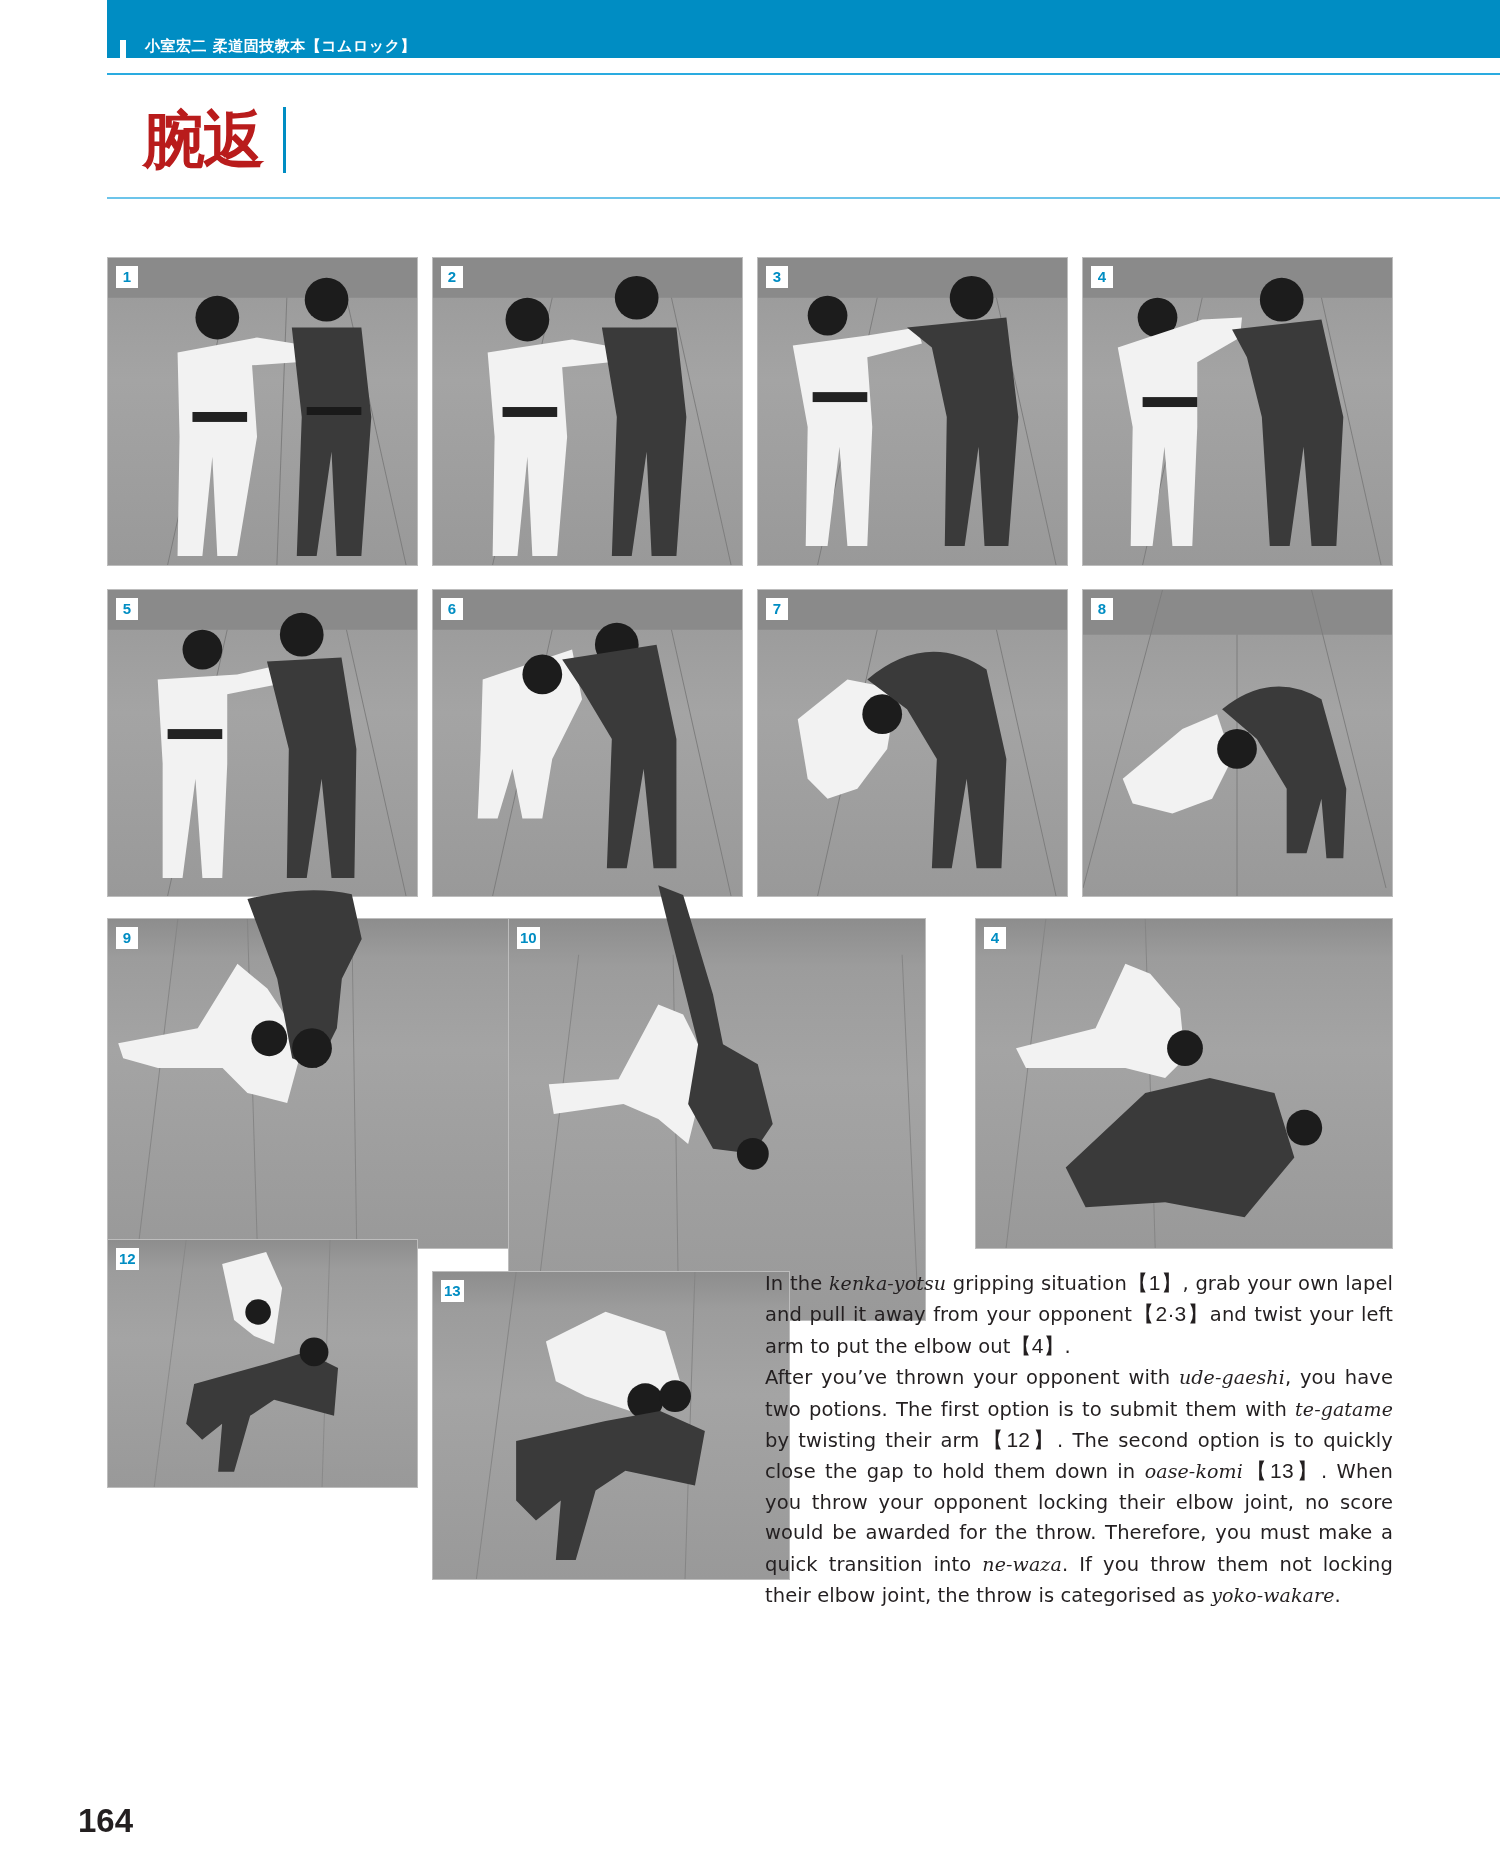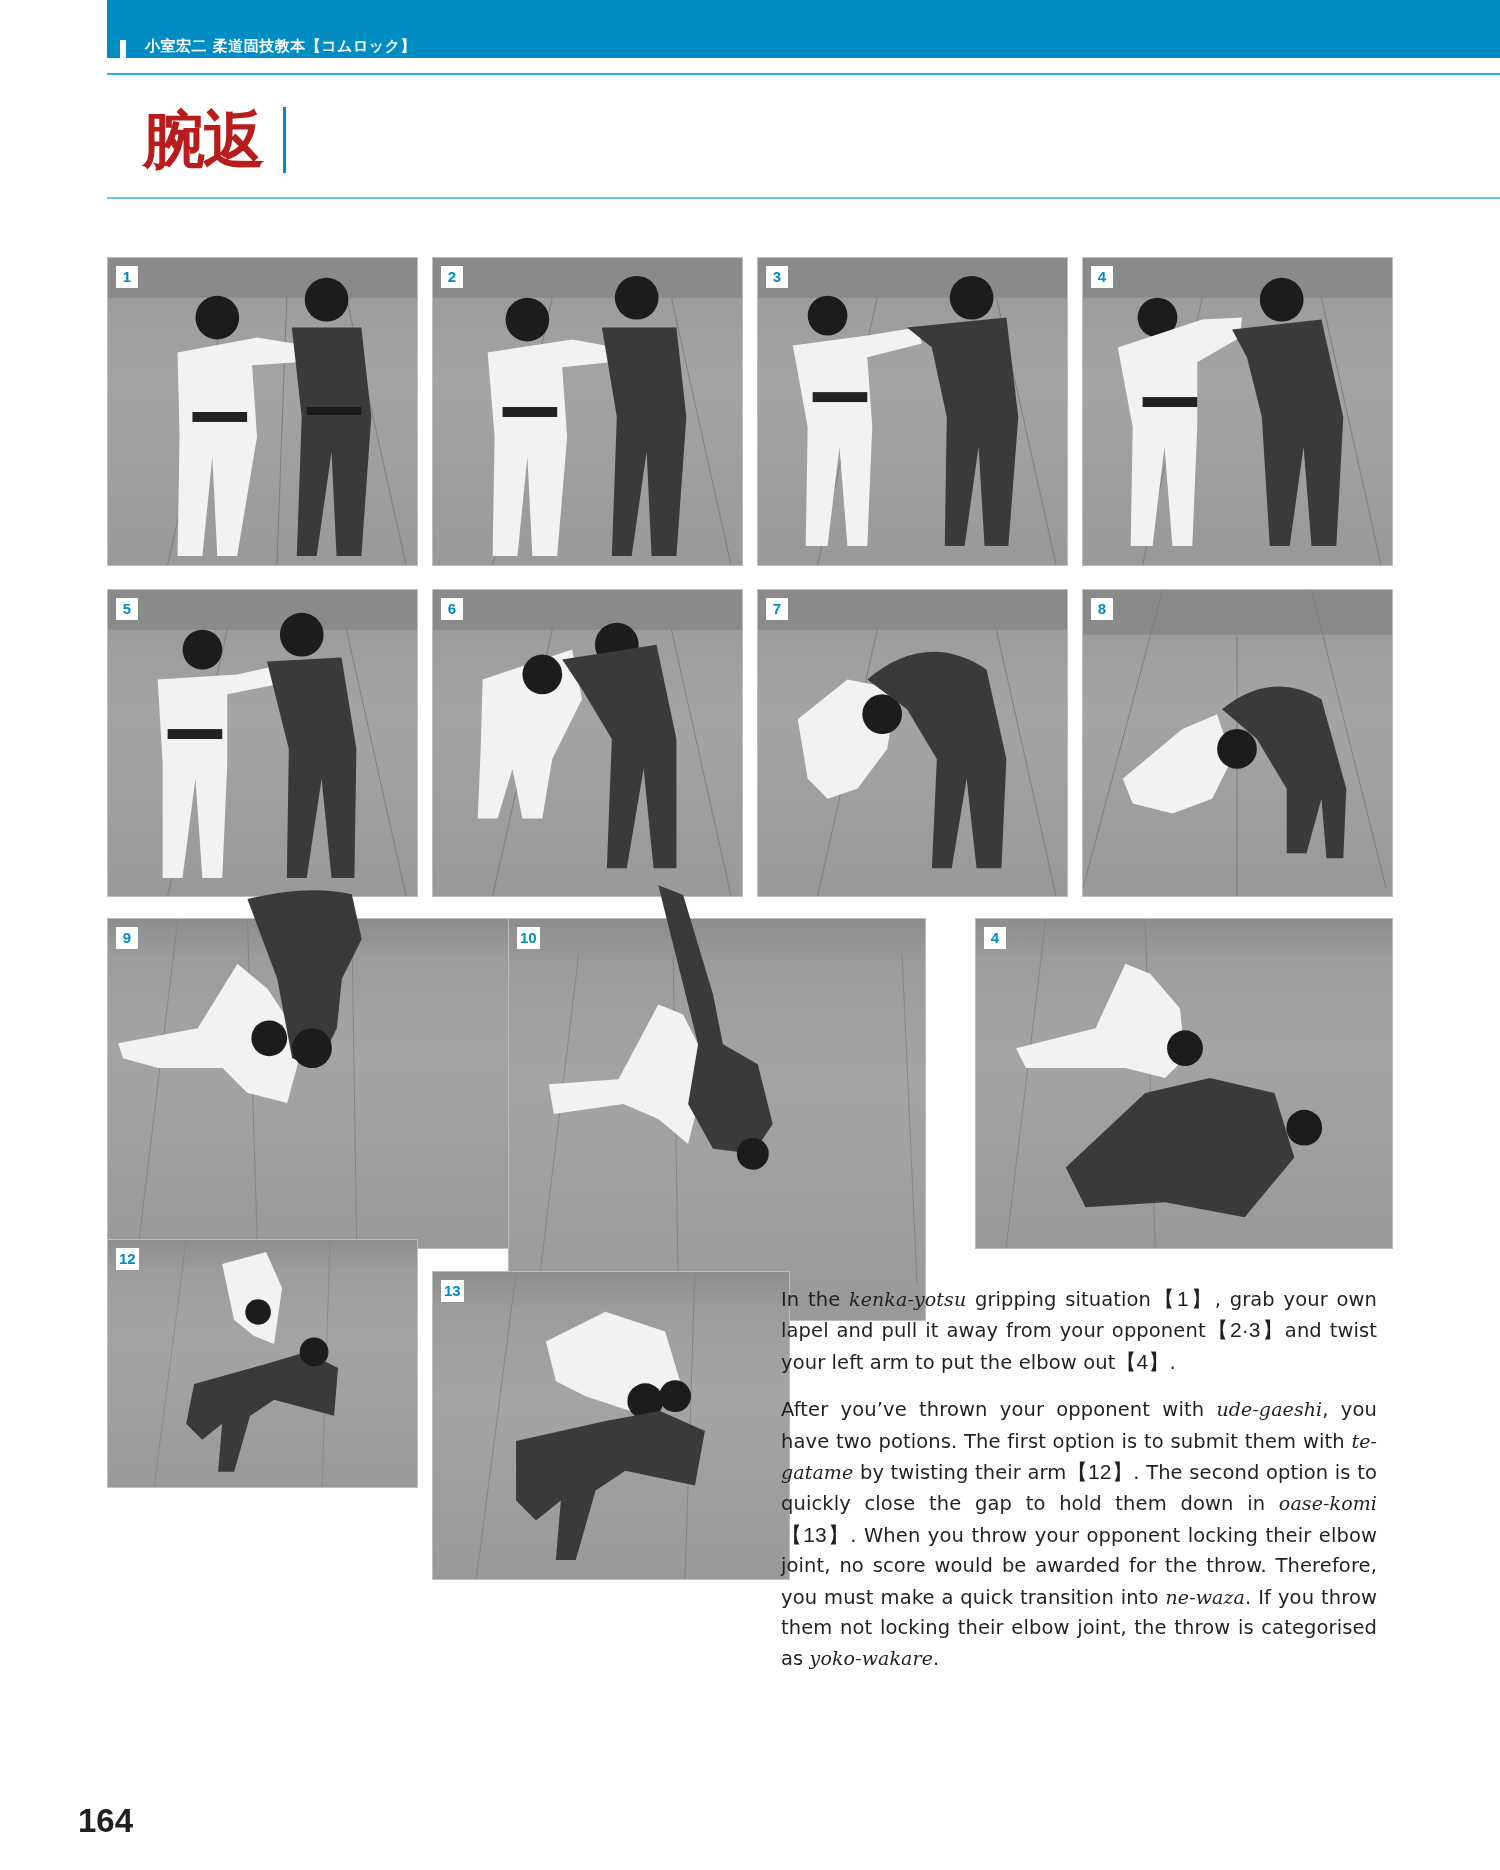--- a/index.html
+++ b/index.html
@@ -48,21 +48,21 @@
     position: absolute; left: 8px; top: 8px; min-width: 22px; height: 22px; padding: 0 3px;
     background: #ffffff; color: #008dc3; font-family: "Liberation Sans", sans-serif;
     font-weight: bold; font-size: 15px; line-height: 22px; text-align: center;
   }
 
   .body-text {
     position: absolute; left: 765px; top: 1268px; width: 628px;
     font-family: "DejaVu Sans", sans-serif; font-size: 19.5px; line-height: 30.4px;
     color: #231f20; text-align: justify; letter-spacing: 0.1px;
   }
-  .body-text p { margin: 16px; }
+  .body-text p { margin: 0; }
   .body-text em {
     font-family: "DejaVu Serif", serif; font-style: italic; font-size: 19px;
   }
   .body-text .ref { font-family: "Liberation Sans", sans-serif; font-size: 21px; }
 
   .page-number {
     position: absolute; left: 78px; top: 1802px; font-family: "Liberation Sans", sans-serif;
     font-weight: bold; font-size: 33px; color: #231f20;
   }
 </style>

